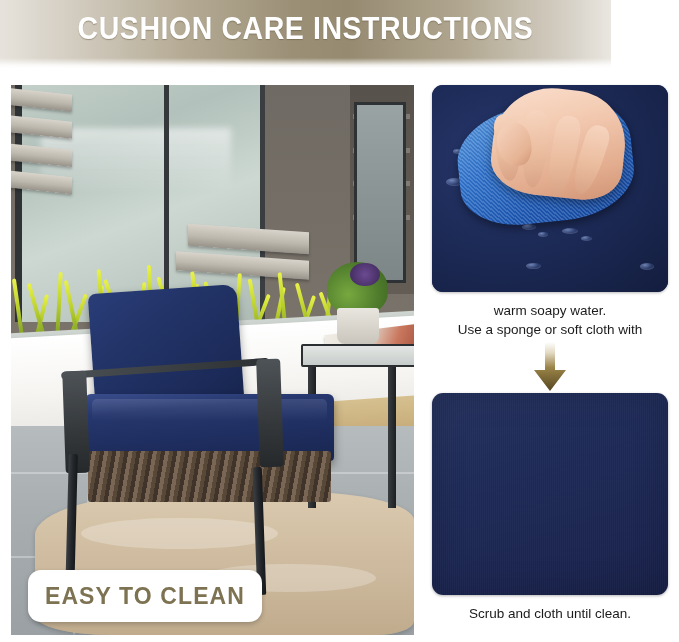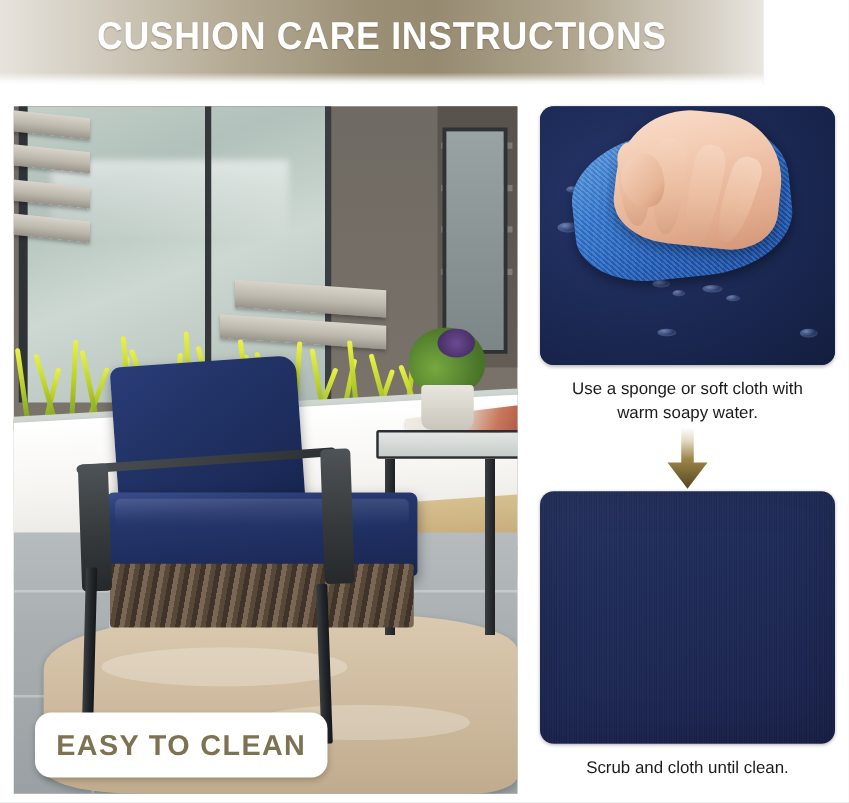--- a/index.html
+++ b/index.html
@@ -482,22 +482,22 @@
     <div class="hand">
       <div class="finger" style="left:2%;  top:28%; width:19%; height:62%; transform:rotate(-10deg);"></div>
       <div class="finger" style="left:23%; top:22%; width:19%; height:72%; transform:rotate(-2deg);"></div>
       <div class="finger" style="left:45%; top:24%; width:19%; height:74%; transform:rotate(5deg);"></div>
       <div class="finger" style="left:66%; top:30%; width:18%; height:66%; transform:rotate(12deg);"></div>
       <div class="thumb"></div>
     </div>
   </div>
 
   <div class="caption">
+    <div>warm soapy water.</div>
     <div>Use a sponge or soft cloth with</div>
-    <div>warm soapy water.</div>
   </div>
 
   <div class="arrow-wrap">
     <svg class="arrow-svg" width="34" height="50" viewBox="0 0 34 50">
       <defs>
         <linearGradient id="arrowGrad" x1="0" y1="0" x2="0" y2="1">
           <stop offset="0%" stop-color="#ffffff"></stop>
           <stop offset="22%" stop-color="#e3d9c3"></stop>
           <stop offset="52%" stop-color="#9b8448"></stop>
           <stop offset="100%" stop-color="#564722"></stop>

